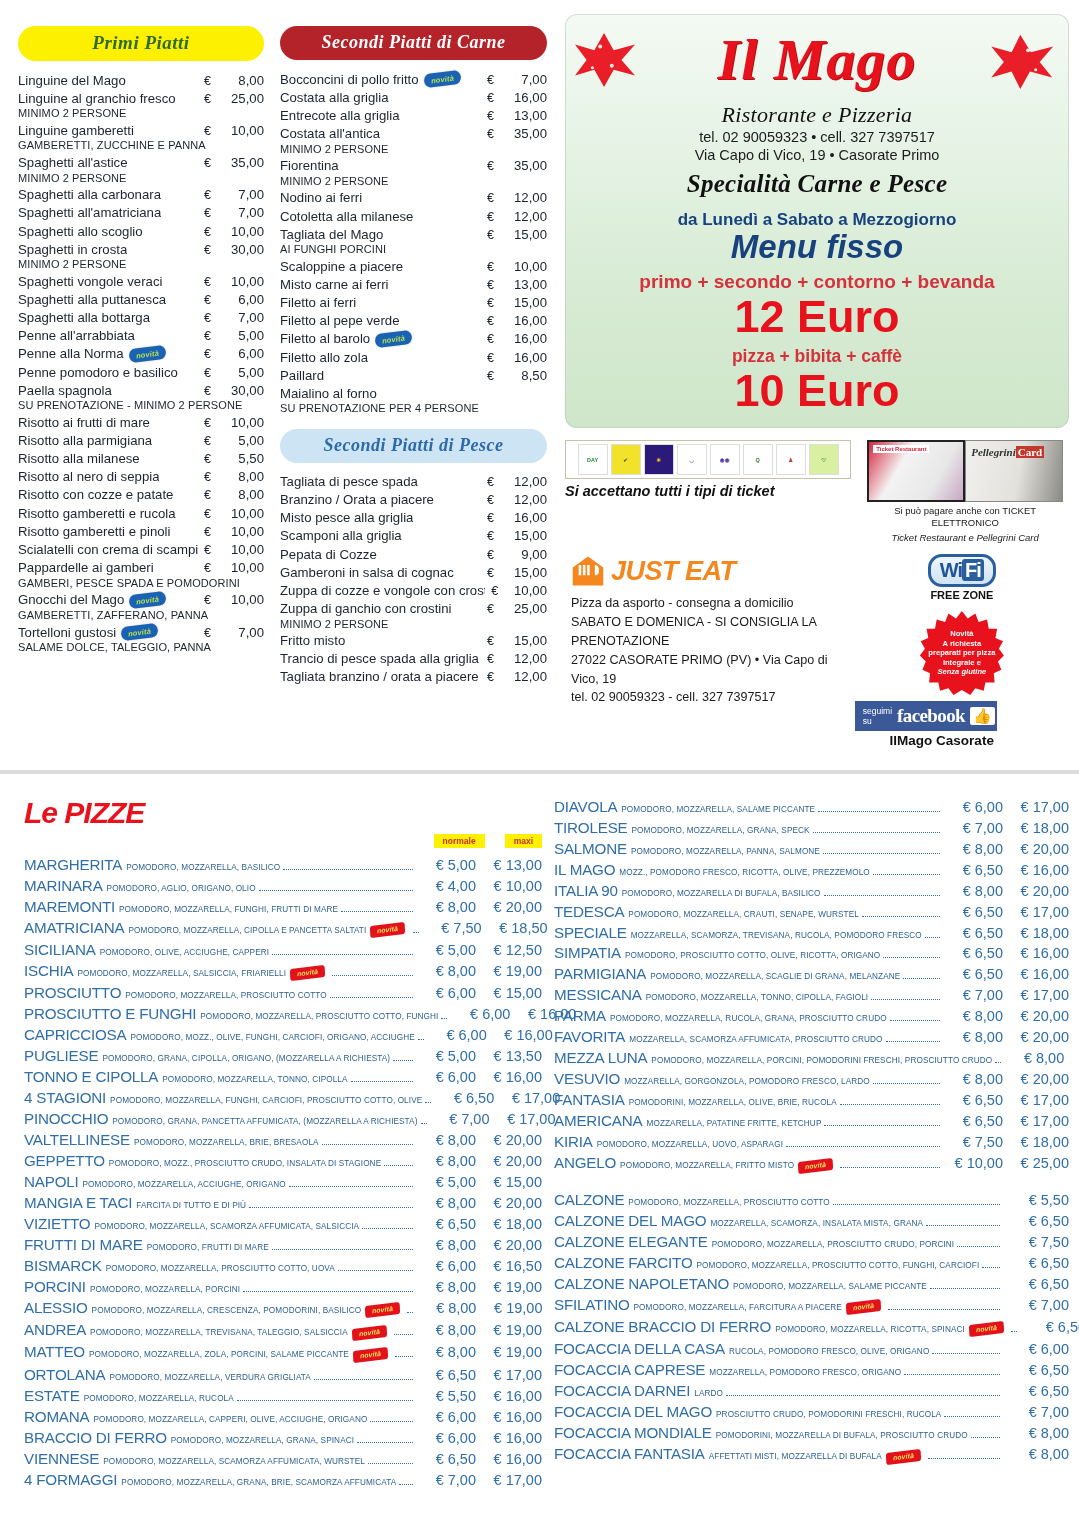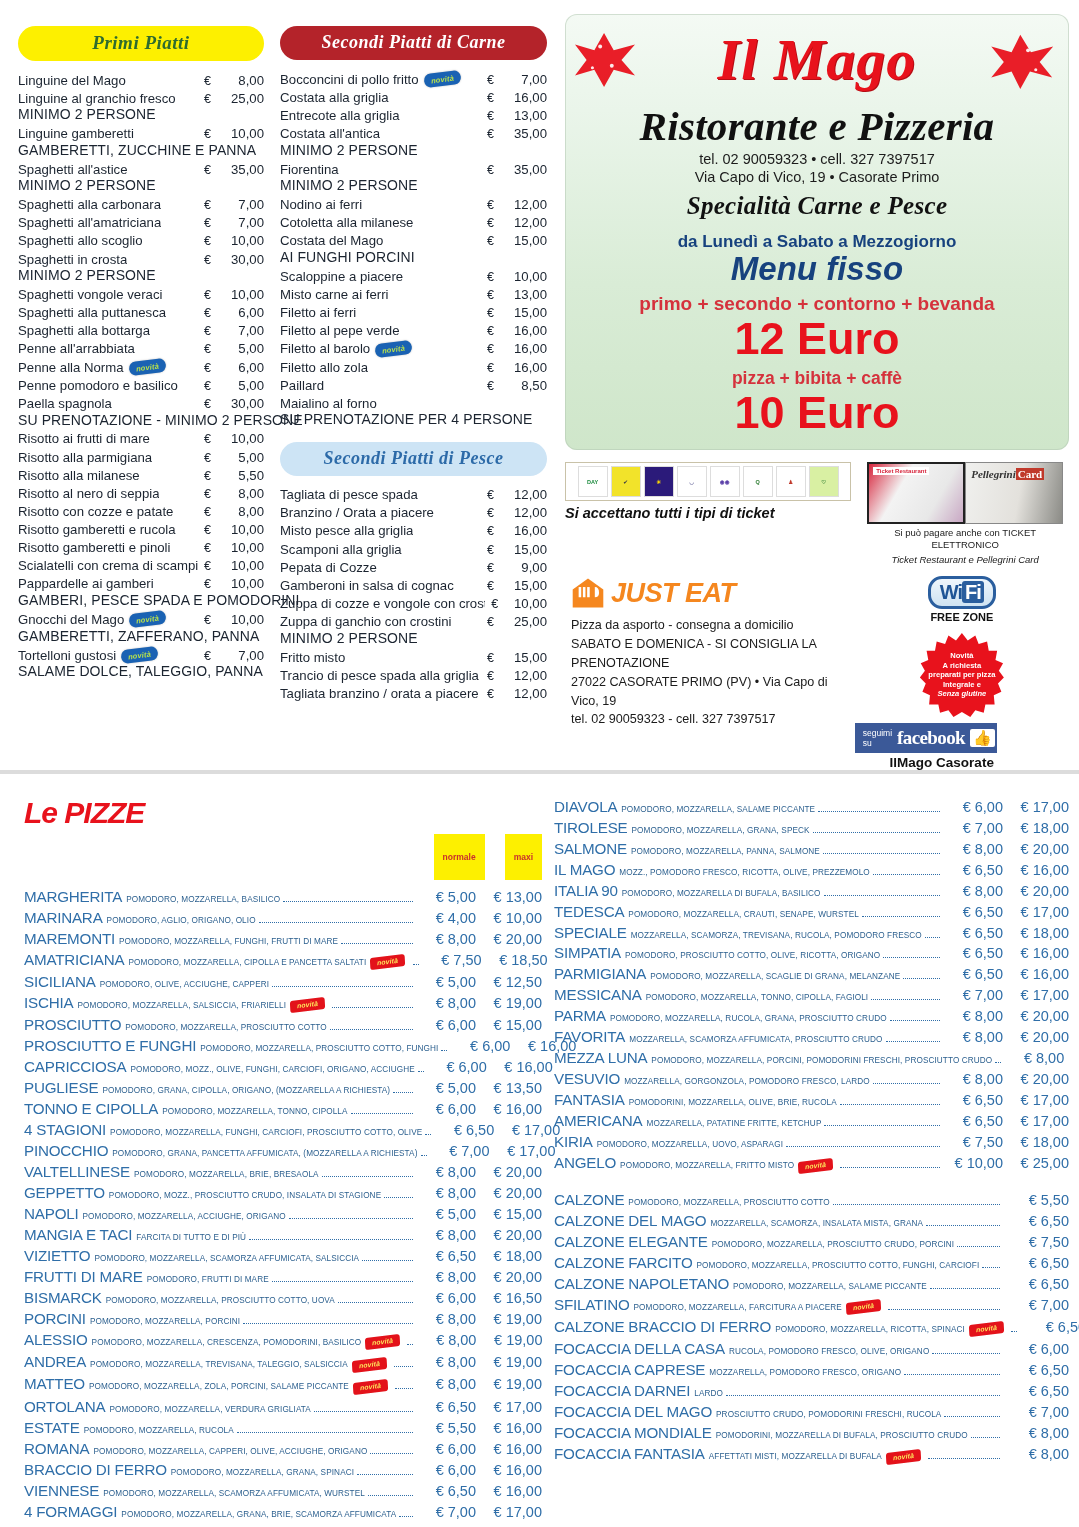--- a/index.html
+++ b/index.html
@@ -42,21 +42,21 @@
     line-height: 1.25;
     padding: 1.5px 0 0;
     white-space: nowrap;
   }
   .dish .nm { flex: 0 1 auto; overflow: hidden; }
   .dish .sp { flex: 1 1 auto; min-width: 6px; }
   .dish .eur { width: 16px; text-align: left; font-size: 12.5px; }
   .dish .pr { width: 44px; text-align: right; font-variant-numeric: tabular-nums; }
   .dish-note {
     font-family: "Liberation Sans Narrow","Liberation Sans", sans-serif;
-    font-size: 14px;
+    font-size: 11px;
     letter-spacing: .1px;
     color: #1b2430;
     text-transform: uppercase;
     margin: 0 0 2px 0;
     line-height: 1.1;
     white-space: nowrap;
   }
 
   
   .nov-blue {
@@ -102,22 +102,22 @@
   .logo-txt {
     font-family: "Liberation Serif", serif;
     font-weight: bold; font-style: italic;
     font-size: 58px; color: #e8121c;
     letter-spacing: 1px;
     line-height: 76px;
     text-shadow: 1px 1px 0 #b50d14;
   }
   .ristorante {
     font-family: "Liberation Serif", serif;
-    font-weight: bold; font-style: italic;
-    font-size: 41px; color: #111;
+    font-weight: normal; font-style: italic;
+    font-size: 22px; color: #111;
     letter-spacing: .3px;
   }
   .tel-line { font-size: 14.5px; color: #1c1c1c; line-height: 1.25; }
   .specialita {
     font-family: "Liberation Serif", serif;
     font-weight: bold; font-style: italic;
     font-size: 25px; color: #111;
     margin-top: 6px; letter-spacing: .3px;
   }
   .promo-days { font-size: 17px; color: #17427e; font-weight: bold; margin-top: 12px; }
@@ -181,21 +181,21 @@
   
   .divider { position:absolute; left:0; right:0; top:770px; height:4px; background:#dcdcdc; }
 
   
   .bottom-half { position:absolute; top:780px; left:0; width:939px; height:747px; display:flex;margin-top:8px; }
   .pz-col-left { width: 548px; padding: 8px 6px 0 24px; }
   .pz-col-right { width: 531px; padding: 8px 10px 0 6px; }
 
   .lepizze { color:#e8121c; font-family:"Liberation Sans",sans-serif; font-weight:bold; font-size:30px; letter-spacing:-1px; font-style:italic; }
   .size-head { display:flex; justify-content:flex-end; gap:20px; margin:4px 0 6px; }
-  .size-tag { background:#fdf000; color:#c9302c; font-size:8.5px; font-weight:bold; padding:18px 9px; }
+  .size-tag { background:#fdf000; color:#c9302c; font-size:8.5px; font-weight:bold; padding:2px 9px; }
 
   .pz {
     display:flex; align-items:baseline; white-space:nowrap;
     font-family:"Liberation Sans Narrow","Liberation Sans",sans-serif;
     line-height: 1.0; padding: 2.6px 0 2.4px;
     color:#2f6ea8;
   }
   .pz .pnm { font-size: 15.2px; font-weight: normal; letter-spacing:-.2px; color:#2f6ea8; flex:0 0 auto; }
   .pz .ping { font-size: 8.2px; text-transform: uppercase; color:#2b5f8e; margin-left:4px; letter-spacing:.1px; flex:0 0 auto; }
   .pz .pdots { flex:1 1 auto; border-bottom: 1.5px dotted #2f6ea8; margin:0 3px 3px; min-width:6px; height:0; }
@@ -425,21 +425,21 @@
             <span class="eur">€</span>
             <span class="pr">12,00</span>
           </div>
           <div class="dish">
             <span class="nm">Cotoletta alla milanese</span>
             <span class="sp"></span>
             <span class="eur">€</span>
             <span class="pr">12,00</span>
           </div>
           <div class="dish">
-            <span class="nm">Costata del Mago</span>
+            <span class="nm">Tagliata del Mago</span>
             <span class="sp"></span>
             <span class="eur">€</span>
             <span class="pr">15,00</span>
           </div>
           <div class="dish-note">AI FUNGHI PORCINI</div>
           <div class="dish">
             <span class="nm">Scaloppine a piacere</span>
             <span class="sp"></span>
             <span class="eur">€</span>
             <span class="pr">10,00</span>

